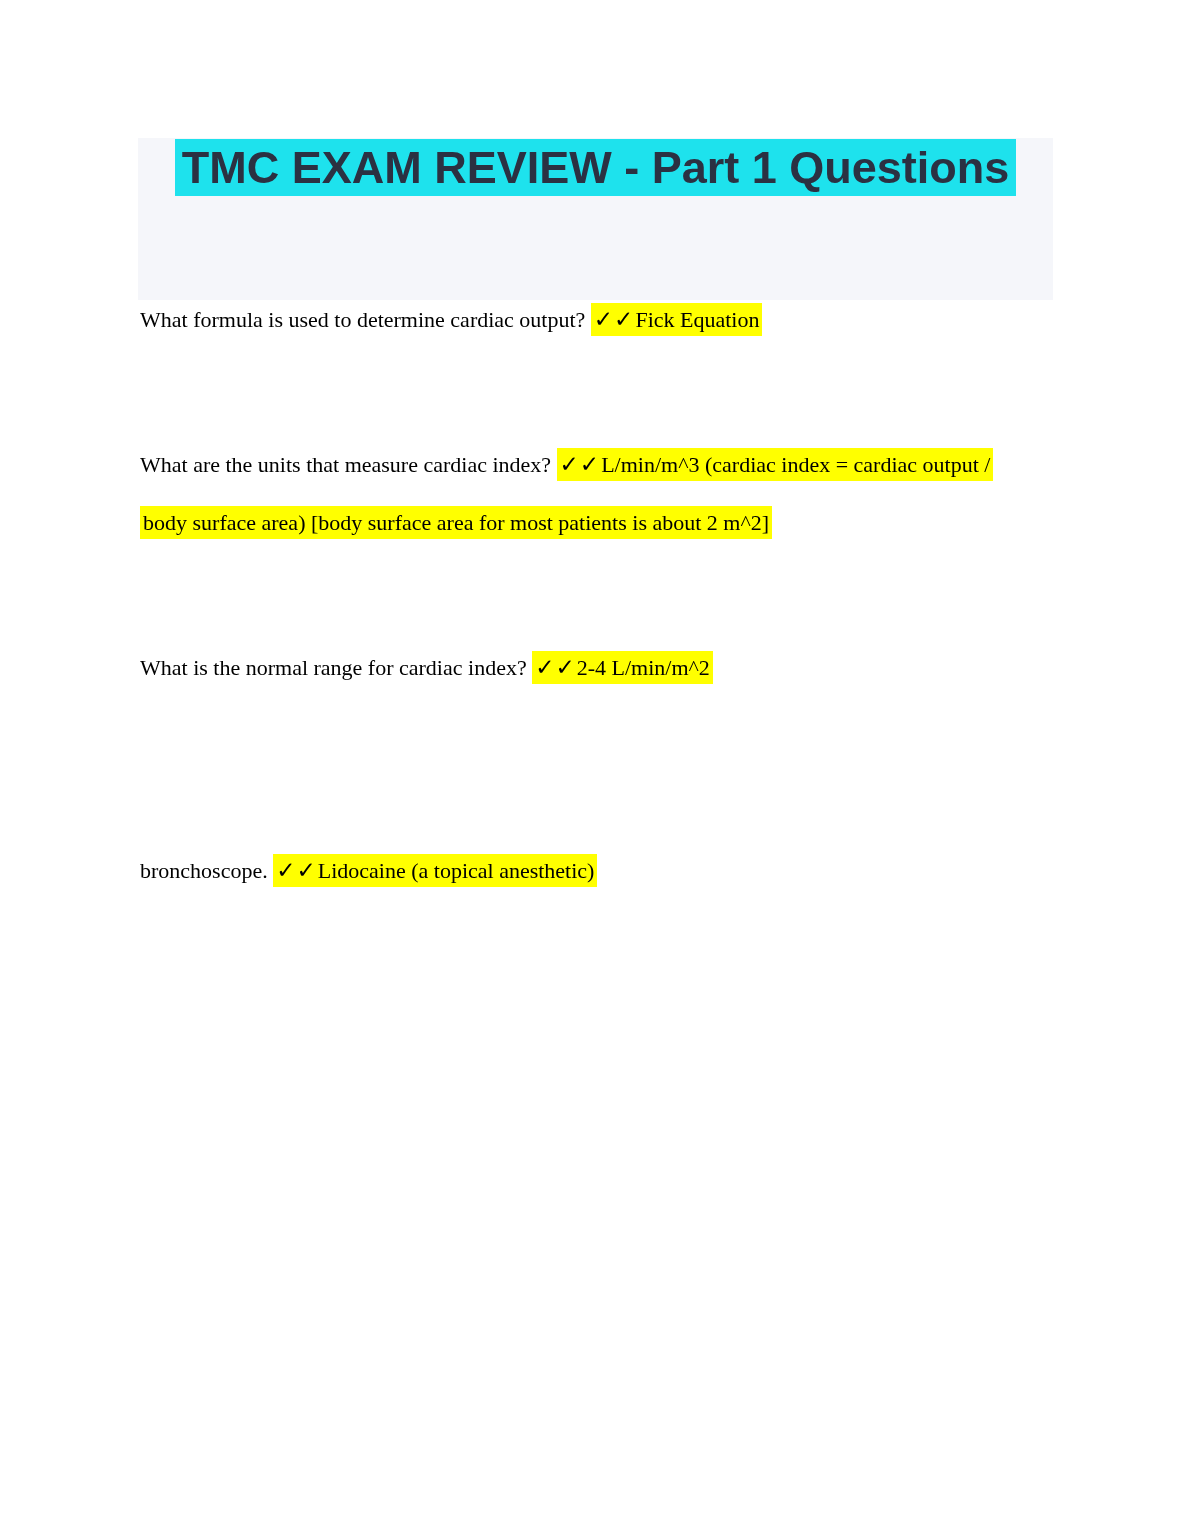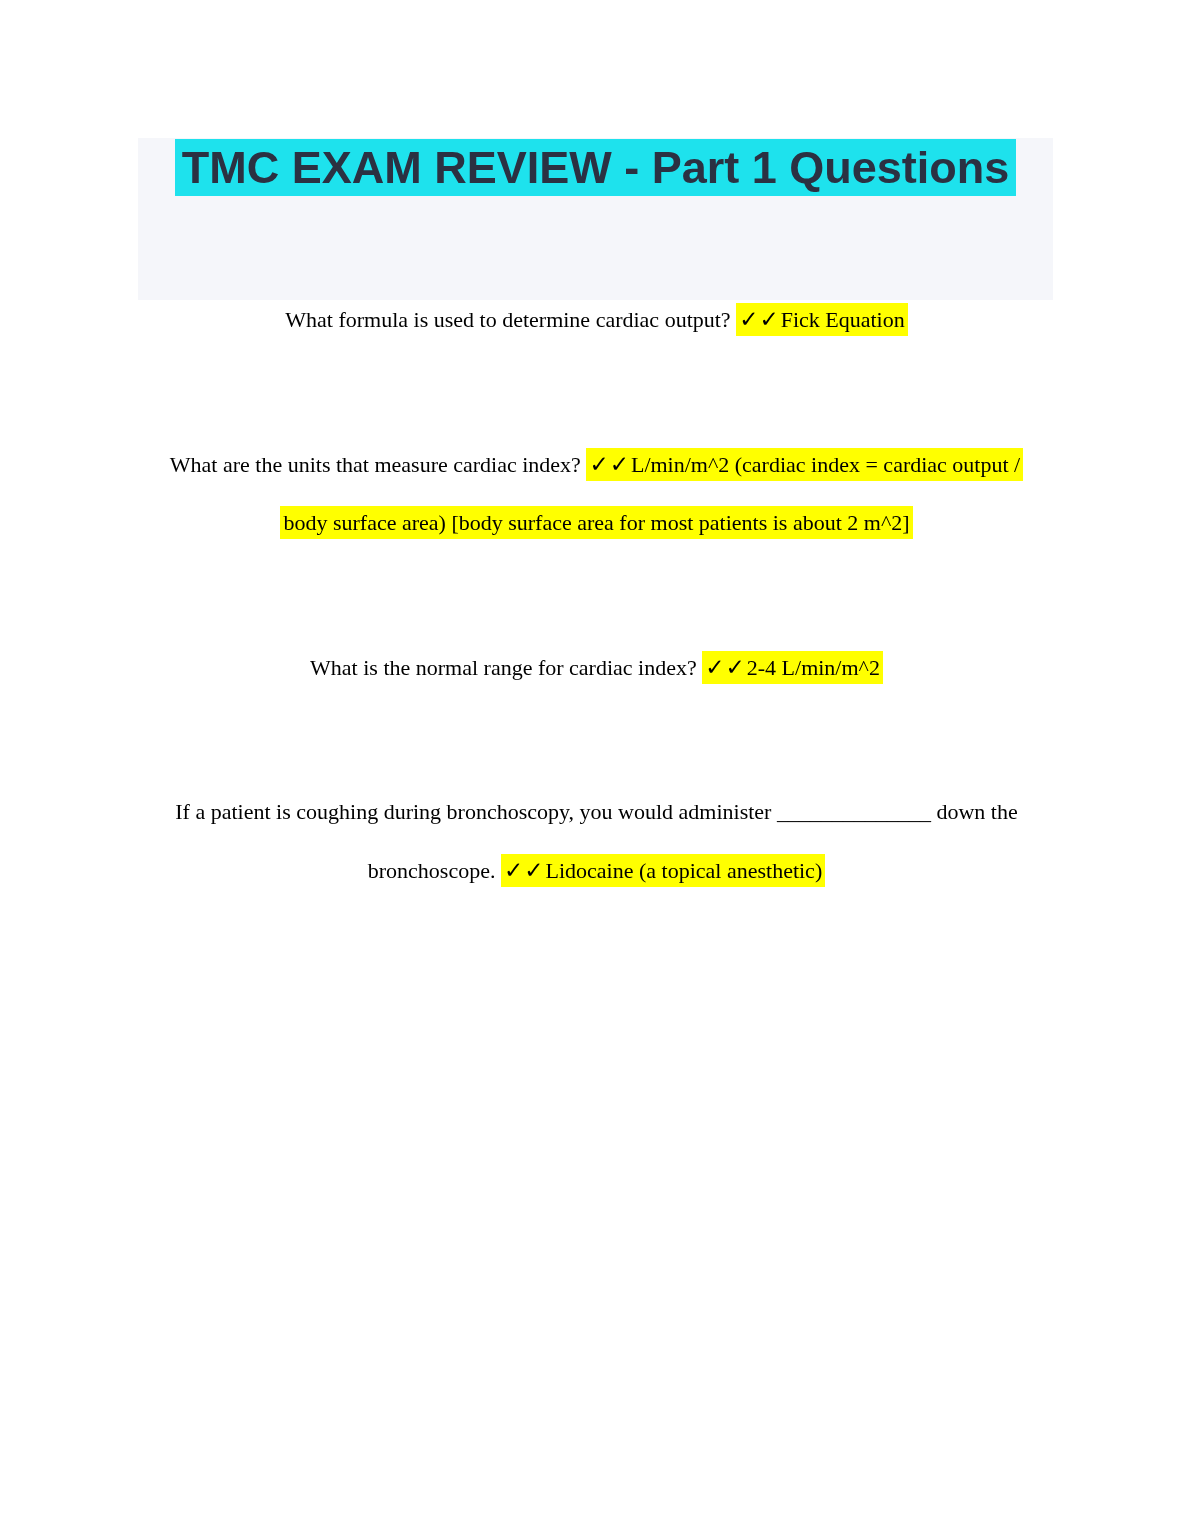--- a/index.html
+++ b/index.html
@@ -46,21 +46,20 @@
     left: 140px;
     top: 290px;
     width: 913px;
     font-size: 22px;
     line-height: 58px;
     color: var(--body-text, #000000);
     white-space: nowrap;
   }
   .qa {
     margin: 0 0 86px 0;
-    text-align: center;
   }
   mark.ans {
     background: var(--answer-highlight, #ffff00);
     color: inherit;
     padding: 4px 3px;
   }
   .check {
     font-family: "DejaVu Sans", sans-serif;
     font-weight: bold;
     font-size: 23px;
@@ -74,18 +73,18 @@
 <div class="page">
 
   <div class="header-box">
     <div class="title">
       <span class="title-line"><span class="title-hl">TMC EXAM REVIEW - Part 1 Questions</span></span>
     </div>
   </div>
 
   <div class="doc" id="doc">
       <p class="qa"><span>What formula is used to determine cardiac output? </span><mark class="ans"><span class="check">✓✓</span><span>Fick Equation</span></mark></p>
-      <p class="qa"><span>What are the units that measure cardiac index? </span><mark class="ans"><span class="check">✓✓</span><span>L/min/m^2 (cardiac index = cardiac output /</span></mark><br><mark class="ans"><span>body surface area) [body surface area for most patients is about 2 m^2]</span></mark></p>
+      <p class="qa"><span>What are the units that measure cardiac index? </span><mark class="ans"><span class="check">✓✓</span><span>L/min/m^3 (cardiac index = cardiac output /</span></mark><br><mark class="ans"><span>body surface area) [body surface area for most patients is about 2 m^2]</span></mark></p>
       <p class="qa"><span>What is the normal range for cardiac index? </span><mark class="ans"><span class="check">✓✓</span><span>2-4 L/min/m^2</span></mark></p>
-      <p class="qa"><span>If a patient is coughing during bronchoscopy, you would administer ______________ down the</span><br><span>bronchoscope. </span><mark class="ans"><span class="check">✓✓</span><span>Lidocaine (a topical anesthetic)</span></mark></p>
+      <p class="qa"><br><span>bronchoscope. </span><mark class="ans"><span class="check">✓✓</span><span>Lidocaine (a topical anesthetic)</span></mark></p>
     </div>
 
 </div>
 
 </body></html>

